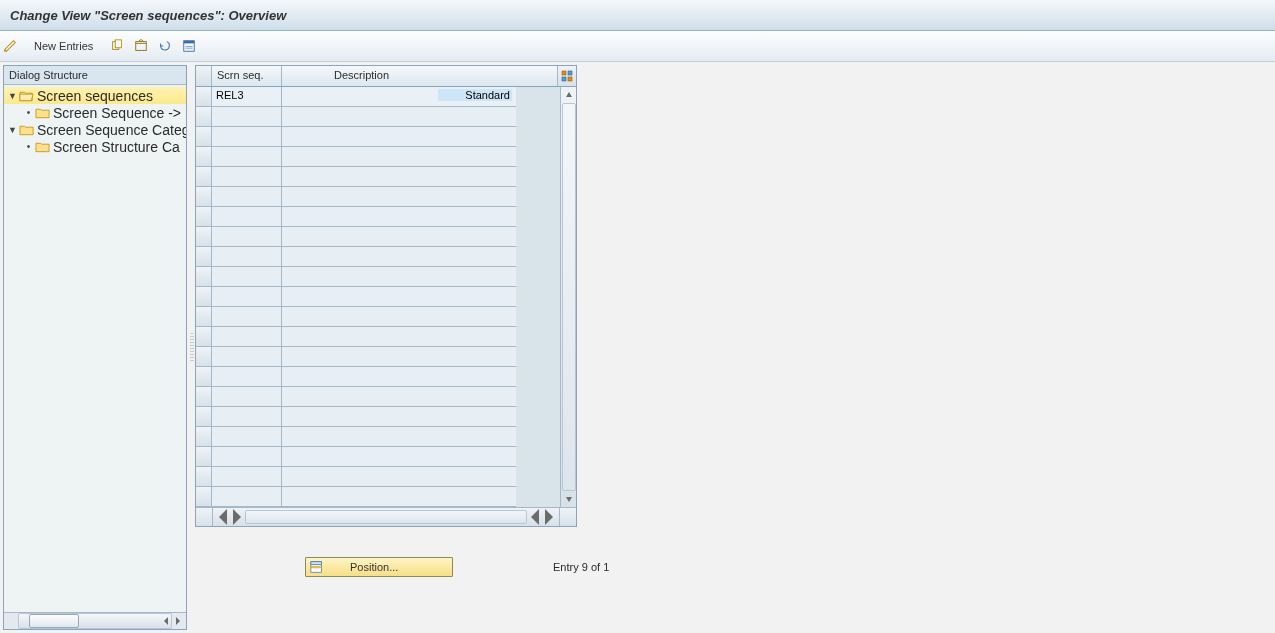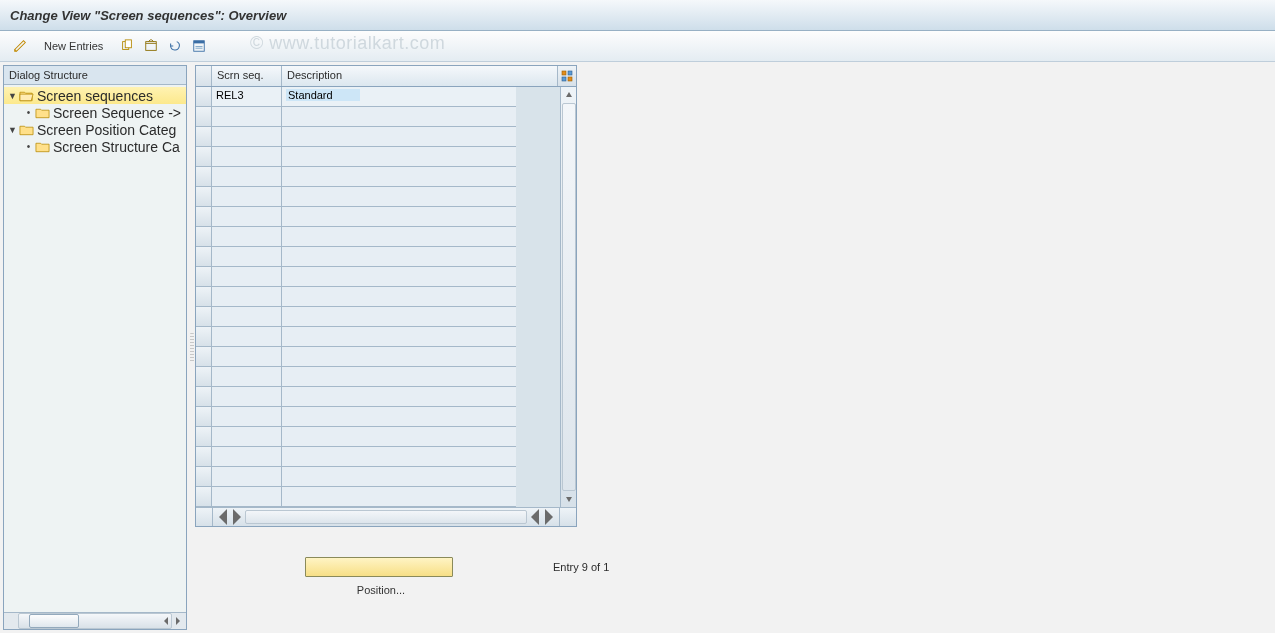--- a/index.html
+++ b/index.html
@@ -35,21 +35,20 @@
     font-style: italic;
     color: #333;
   }
   
   .toolbar {
     height: 30px;
     background: linear-gradient(#fdfdfd, #e4ecf2);
     border-bottom: 1px solid #bfcedb;
     display: flex;
     align-items: center;
-    padding-left: 10px;
     gap: 4px;
     position: relative;
   }
   .tool-btn {
     width: 20px;
     height: 20px;
     display: flex;
     align-items: center;
     justify-content: center;
     border-radius: 2px;
@@ -222,21 +221,21 @@
   }
   .th {
     border-right: 1px solid #a5b8c9;
     padding: 3px 5px;
     font-size: 11px;
     color: #2b2b2b;
     box-sizing: border-box;
   }
   .th.sel { width: 16px; border-right:1px solid #a5b8c9; padding:0; background:linear-gradient(#eef3f7,#d7e1e9); }
   .th.c1 { width: 70px; }
-  .th.c2 { flex:1; }
+  .th.c2 { flex:1;margin-left:47px; }
   .th.tools { width: 18px; border-right:none; padding:0; display:flex; align-items:center; justify-content:center; background:linear-gradient(#eef3f7,#d7e1e9);}
   .th.tools svg { width:12px; height:12px; }
 
   .tbody {
     position: relative;
     display: flex;
     gap: 44px;
   }
   .rows {
     flex:1;
@@ -257,20 +256,21 @@
     border-right: 1px solid #a5b8c9;
     padding: 2px 4px;
     font-size: 11px;
     box-sizing: border-box;
   }
   .trow .c2 {
     flex:1;
     padding: 2px 4px;
     font-size: 11px;
     box-sizing: border-box;
+    text-align: right;
   }
   .trow.data .c2 .cell-val {
     background: #cde6f7;
     padding: 0 2px;
     display:inline-block;
     min-width: 70px;
   }
   .trow.empty .c1, .trow.empty .c2 { background:#e7eef4; }
   .trow.data .c1 { background:#eaf1f6; }
   .trow.data .c2 { background:#eaf1f6; }
@@ -324,21 +324,20 @@
     border: 1px solid #8a8a5a;
     background: linear-gradient(#fff4c4,#f7df86);
     display:flex;
     align-items:center;
     font-size:11px;
     color:#333;
     box-sizing:border-box;
     padding-left:4px;
     gap:26px;
     border-radius:1px;
-    flex-direction:column;
   }
   .pos-btn svg{width:14px;height:14px;}
   .entry-label{font-size:11px;color:#2b2b2b;}
 </style>
 </head>
 <body>
 <div class="app">
 
 <div class="titlebar">
   <span class="title">Change View "Screen sequences": Overview</span>
@@ -372,21 +371,20 @@
         </svg>
   </div>
   <div class="tool-btn">
     <svg viewBox="0 0 16 16">
           <rect x="2" y="2" width="12" height="12" fill="none" stroke="#3a6ea5" stroke-width="1"></rect>
           <rect x="2" y="2" width="12" height="3" fill="#3a6ea5"></rect>
           <rect x="4" y="8" width="8" height="1" fill="#7aa2c4"></rect>
           <rect x="4" y="10" width="8" height="1" fill="#7aa2c4"></rect>
         </svg>
   </div>
-  <div class="watermark">© www.tutorialkart.com</div>
 </div>
 
 <div class="body">
 
   <div class="tree-panel">
     <div class="tree-header">Dialog Structure</div>
     <div class="tree-body">
 
       <div class="tree-row depth1 selected">
         <span class="toggle">▼</span>
@@ -409,21 +407,21 @@
         <span class="label">Screen Sequence -&gt;</span>
       </div>
 
       <div class="tree-row depth1">
         <span class="toggle">▼</span>
         <span class="folder-icon">
           <svg viewBox="0 0 16 12">
                 <path d="M1 2 H6 L7 3 H15 V11 H1 Z" fill="#ffe08a" stroke="#b58900" stroke-width="0.8"></path>
               </svg>
         </span>
-        <span class="label">Screen Position Categ</span>
+        <span class="label">Screen Sequence Categ</span>
       </div>
 
       <div class="tree-row depth2">
         <span class="bullet">•</span>
         <span class="folder-icon">
           <svg viewBox="0 0 16 12">
                 <path d="M1 2 H6 L7 3 H15 V11 H1 Z" fill="#ffe08a" stroke="#b58900" stroke-width="0.8"></path>
               </svg>
         </span>
         <span class="label">Screen Structure Ca</span>

